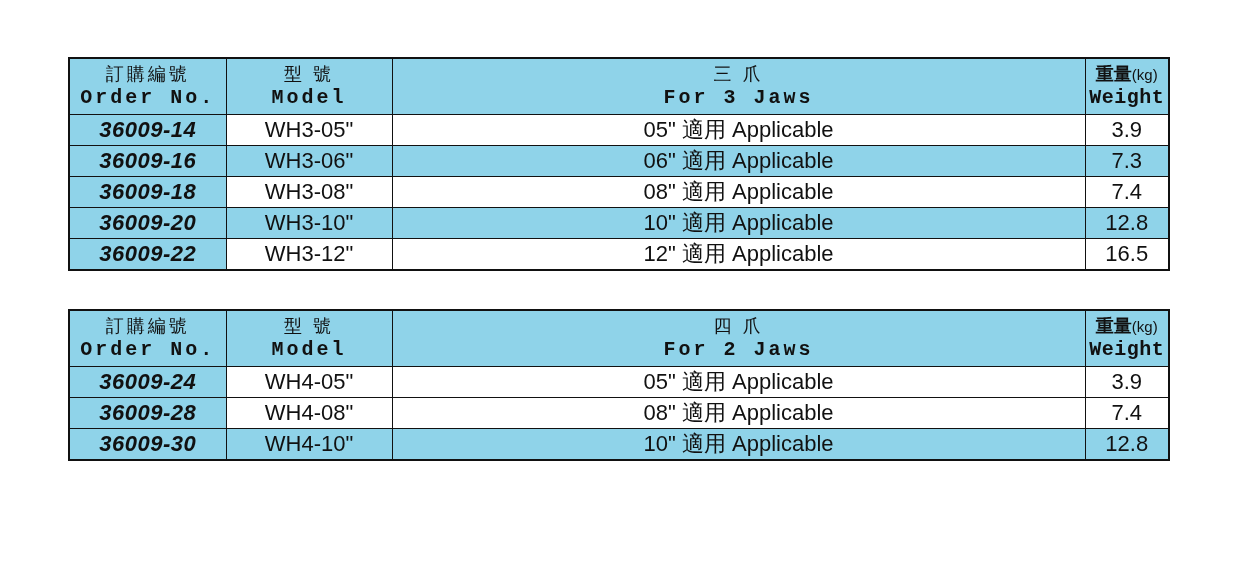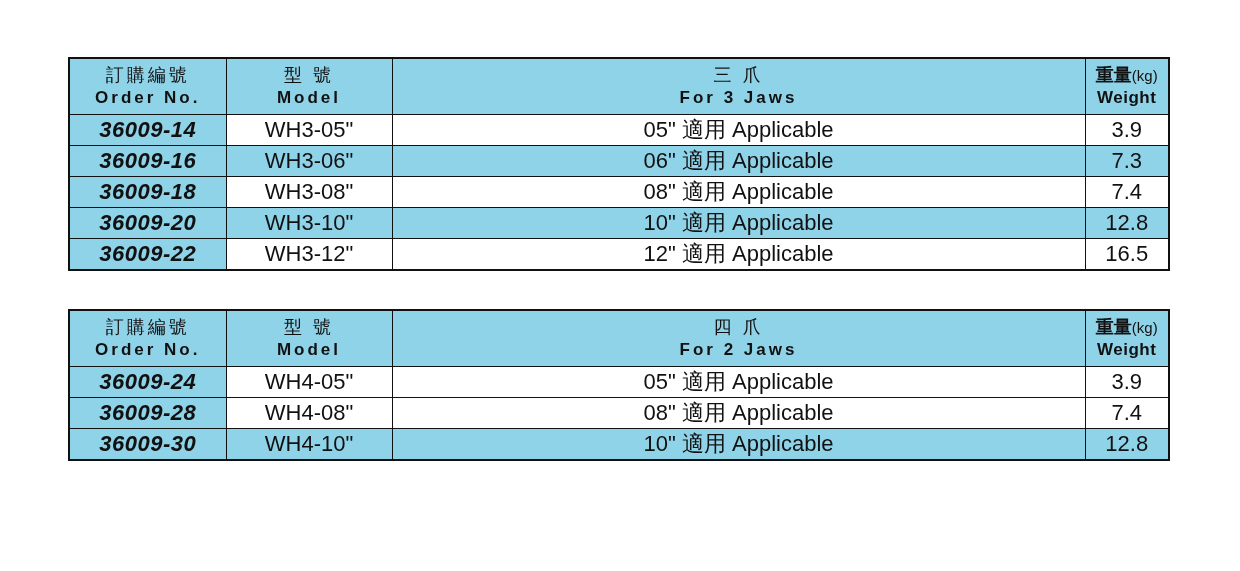--- a/index.html
+++ b/index.html
@@ -29,21 +29,21 @@
     vertical-align:middle;
     overflow:hidden;
     white-space:nowrap;
   }
   .catalog col.c-order  { width:157px; }
   .catalog col.c-model  { width:166px; }
   .catalog col.c-jaws   { width:693px; }
   .catalog col.c-weight { width:84px; }
   .catalog thead th { background:var(--accent); height:56px; }
   .hdr-zh { display:block; font-size:18px; font-weight:400; letter-spacing:3px; line-height:1.3; }
-  .hdr-en { display:block; font-size:17px; font-weight:700; letter-spacing:3px; line-height:1.2; }
+  .hdr-en { display:block; font-size:20px; font-weight:700; letter-spacing:3px; line-height:1.2;font-family:Liberation Mono, monospace; }
   .hdr-en.tight { letter-spacing:0.5px; }
   .hdr-zh.wt { font-weight:700; letter-spacing:0; }
   .hdr-unit { font-size:15px; font-weight:400; letter-spacing:0; }
   .catalog tbody td { height:29px; font-size:22px; background:#ffffff; }
   .catalog tbody tr.alt td { background:var(--accent);margin-left:32px; }
   .catalog tbody td.order {
     background:var(--accent);
     font-weight:700;
     font-style:italic;
     letter-spacing:0.5px;

